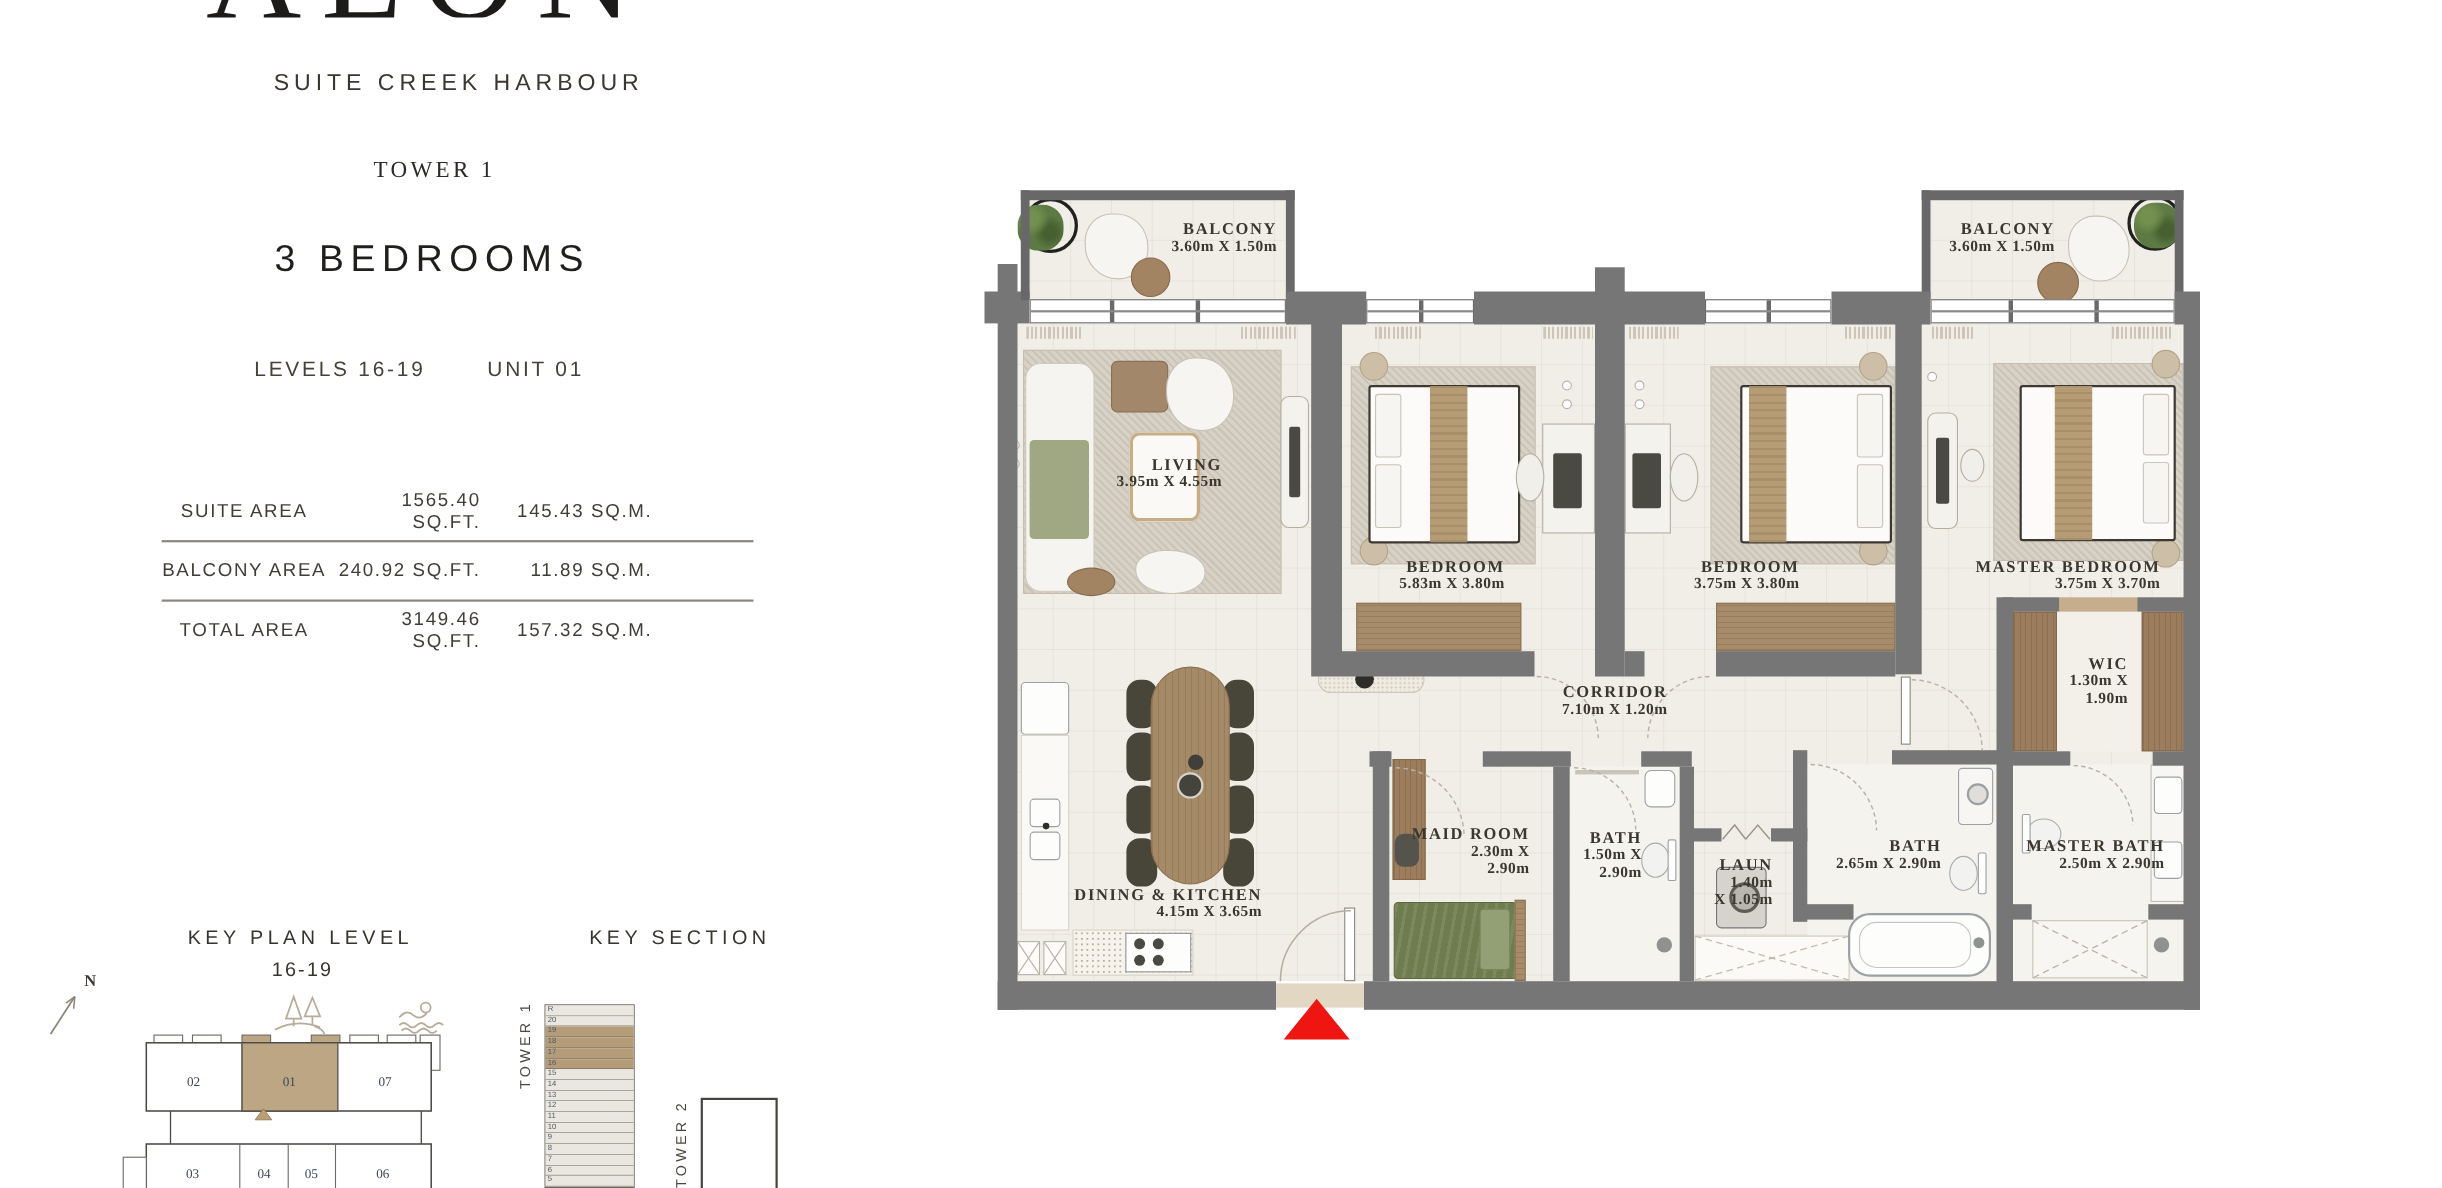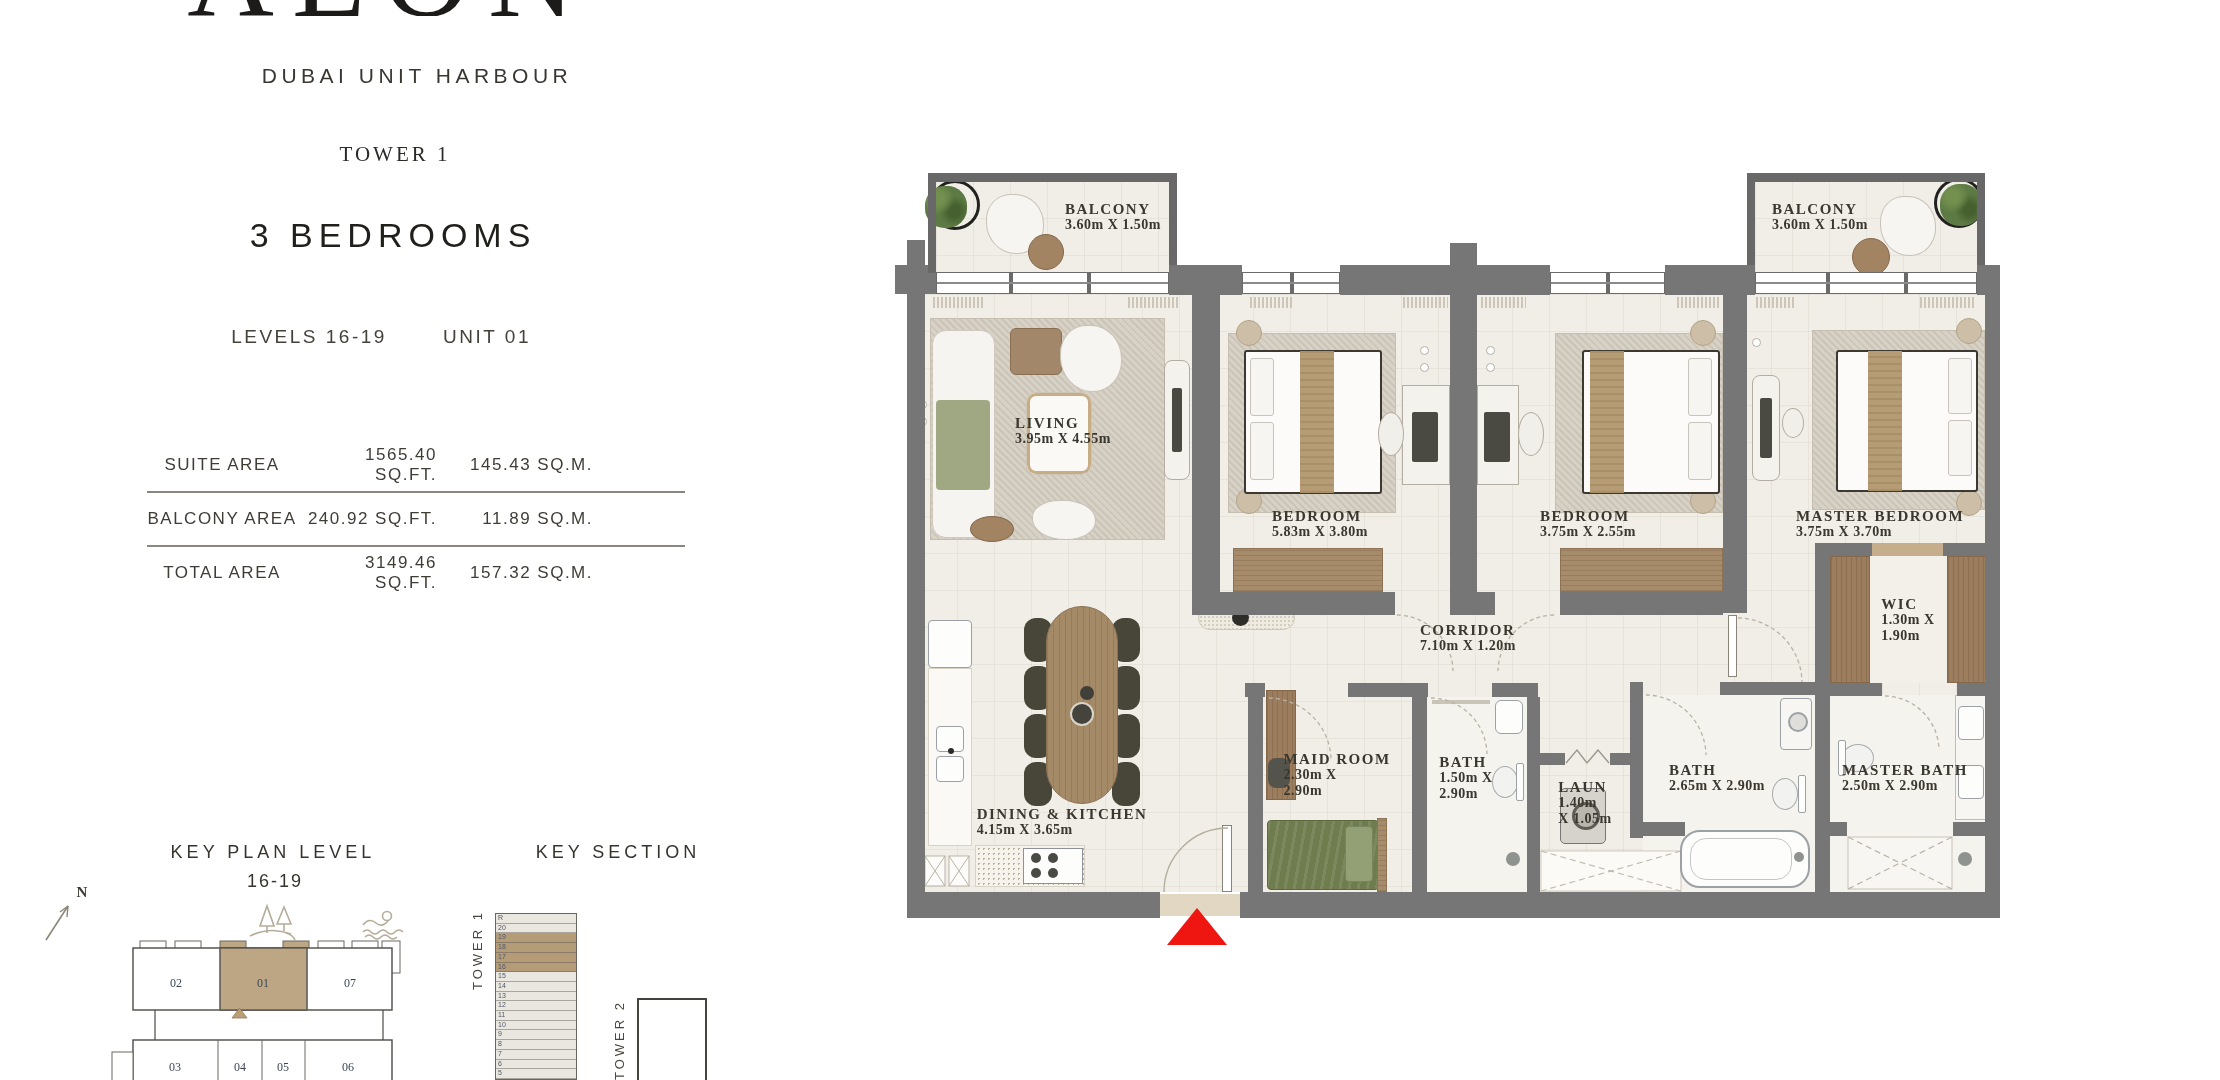--- a/index.html
+++ b/index.html
@@ -35,21 +35,21 @@
   
   .floor{position:absolute;background-color:#f1eee8;
     background-image:linear-gradient(rgba(140,130,110,.10) 1px,transparent 1px),
                      linear-gradient(90deg,rgba(140,130,110,.10) 1px,transparent 1px);
     background-size:37px 37px;}
   .bathfloor{position:absolute;background:#f5f3ee;}
   .w{position:absolute;background:#767676;}
   .win{position:absolute;background:#fff;border:1px solid #6a6a6a;box-sizing:border-box;}
   .win::after{content:"";position:absolute;left:0;right:0;top:45%;height:2px;background:#8a8a8a;}
   .mull{position:absolute;top:0;bottom:0;width:4px;background:#6a6a6a;}
-  .rlabel{position:absolute;transform:translateX(-50%);text-align:left;z-index:30;
+  .rlabel{position:absolute;transform:translateX(-50%);text-align:right;z-index:30;
           font-family:"Liberation Serif",serif;color:#3a372f;font-weight:600;}
   .rname{font-size:15px;letter-spacing:1.5px;line-height:16px;white-space:nowrap;}
   .rdims{font-size:14px;letter-spacing:.5px;line-height:16px;white-space:nowrap;}
   .rug{position:absolute;background:#d7d1c6;border:1px solid #c6bfb1;box-sizing:border-box;
     background-image:repeating-linear-gradient(45deg,rgba(95,85,70,.10) 0 2px,transparent 2px 5px);}
   .bed{position:absolute;background:#fcfbf9;border:2px solid #3c3933;border-radius:3px;box-sizing:border-box;}
   .pil{position:absolute;background:#f7f5f1;border:1px solid #c9c4bb;border-radius:3px;box-sizing:border-box;}
   .throw{position:absolute;background:#b59c74;
     background-image:repeating-linear-gradient(0deg,rgba(90,70,40,.15) 0 2px,transparent 2px 7px);}
   .wood{position:absolute;background:#a78c6b;border:1px solid #8d7355;box-sizing:border-box;
@@ -82,21 +82,21 @@
     background-image:radial-gradient(#b9b19f 1px,transparent 1px);background-size:5px 5px;}
   .thresh{position:absolute;background:#e2d7c3;}
   svg.ol{position:absolute;overflow:visible;}
 </style>
 </head>
 <body>
 
 <div class="logo-clip">
   <div class="logo-text">AEON</div>
 </div>
-<div class="cline project" style="left:417px;top:64px;">DUBAI UNIT HARBOUR</div>
+<div class="cline project" style="left:417px;top:64px;">SUITE CREEK HARBOUR</div>
 <div class="cline towerline" style="left:395px;top:142px;">TOWER 1</div>
 <div class="cline unittype" style="left:393px;top:216px;">3 BEDROOMS</div>
 <div class="cline lvl" style="left:309px;top:326px;">LEVELS 16-19</div>
 <div class="cline lvl" style="left:487px;top:326px;">UNIT 01</div>
 
 <div class="atable">
   <div class="arow bb">
     <div class="c1">SUITE AREA</div>
     <div class="c2">1565.40 SQ.FT.</div>
     <div class="c3">145.43 SQ.M.</div>
@@ -462,21 +462,21 @@
 <div class="rlabel" style="left:1063px;top:415px;">
   <div class="rname">LIVING</div>
   <div class="rdims">3.95m X 4.55m</div>
 </div>
 <div class="rlabel" style="left:1320px;top:508px;">
   <div class="rname">BEDROOM</div>
   <div class="rdims">5.83m X 3.80m</div>
 </div>
 <div class="rlabel" style="left:1588px;top:508px;">
   <div class="rname">BEDROOM</div>
-  <div class="rdims">3.75m X 2.55m</div>
+  <div class="rdims">3.75m X 3.80m</div>
 </div>
 <div class="rlabel" style="left:1880px;top:508px;">
   <div class="rname">MASTER BEDROOM</div>
   <div class="rdims">3.75m X 3.70m</div>
 </div>
 <div class="rlabel" style="left:1468px;top:622px;">
   <div class="rname">CORRIDOR</div>
   <div class="rdims">7.10m X 1.20m</div>
 </div>
 <div class="rlabel" style="left:1908px;top:596px;">

